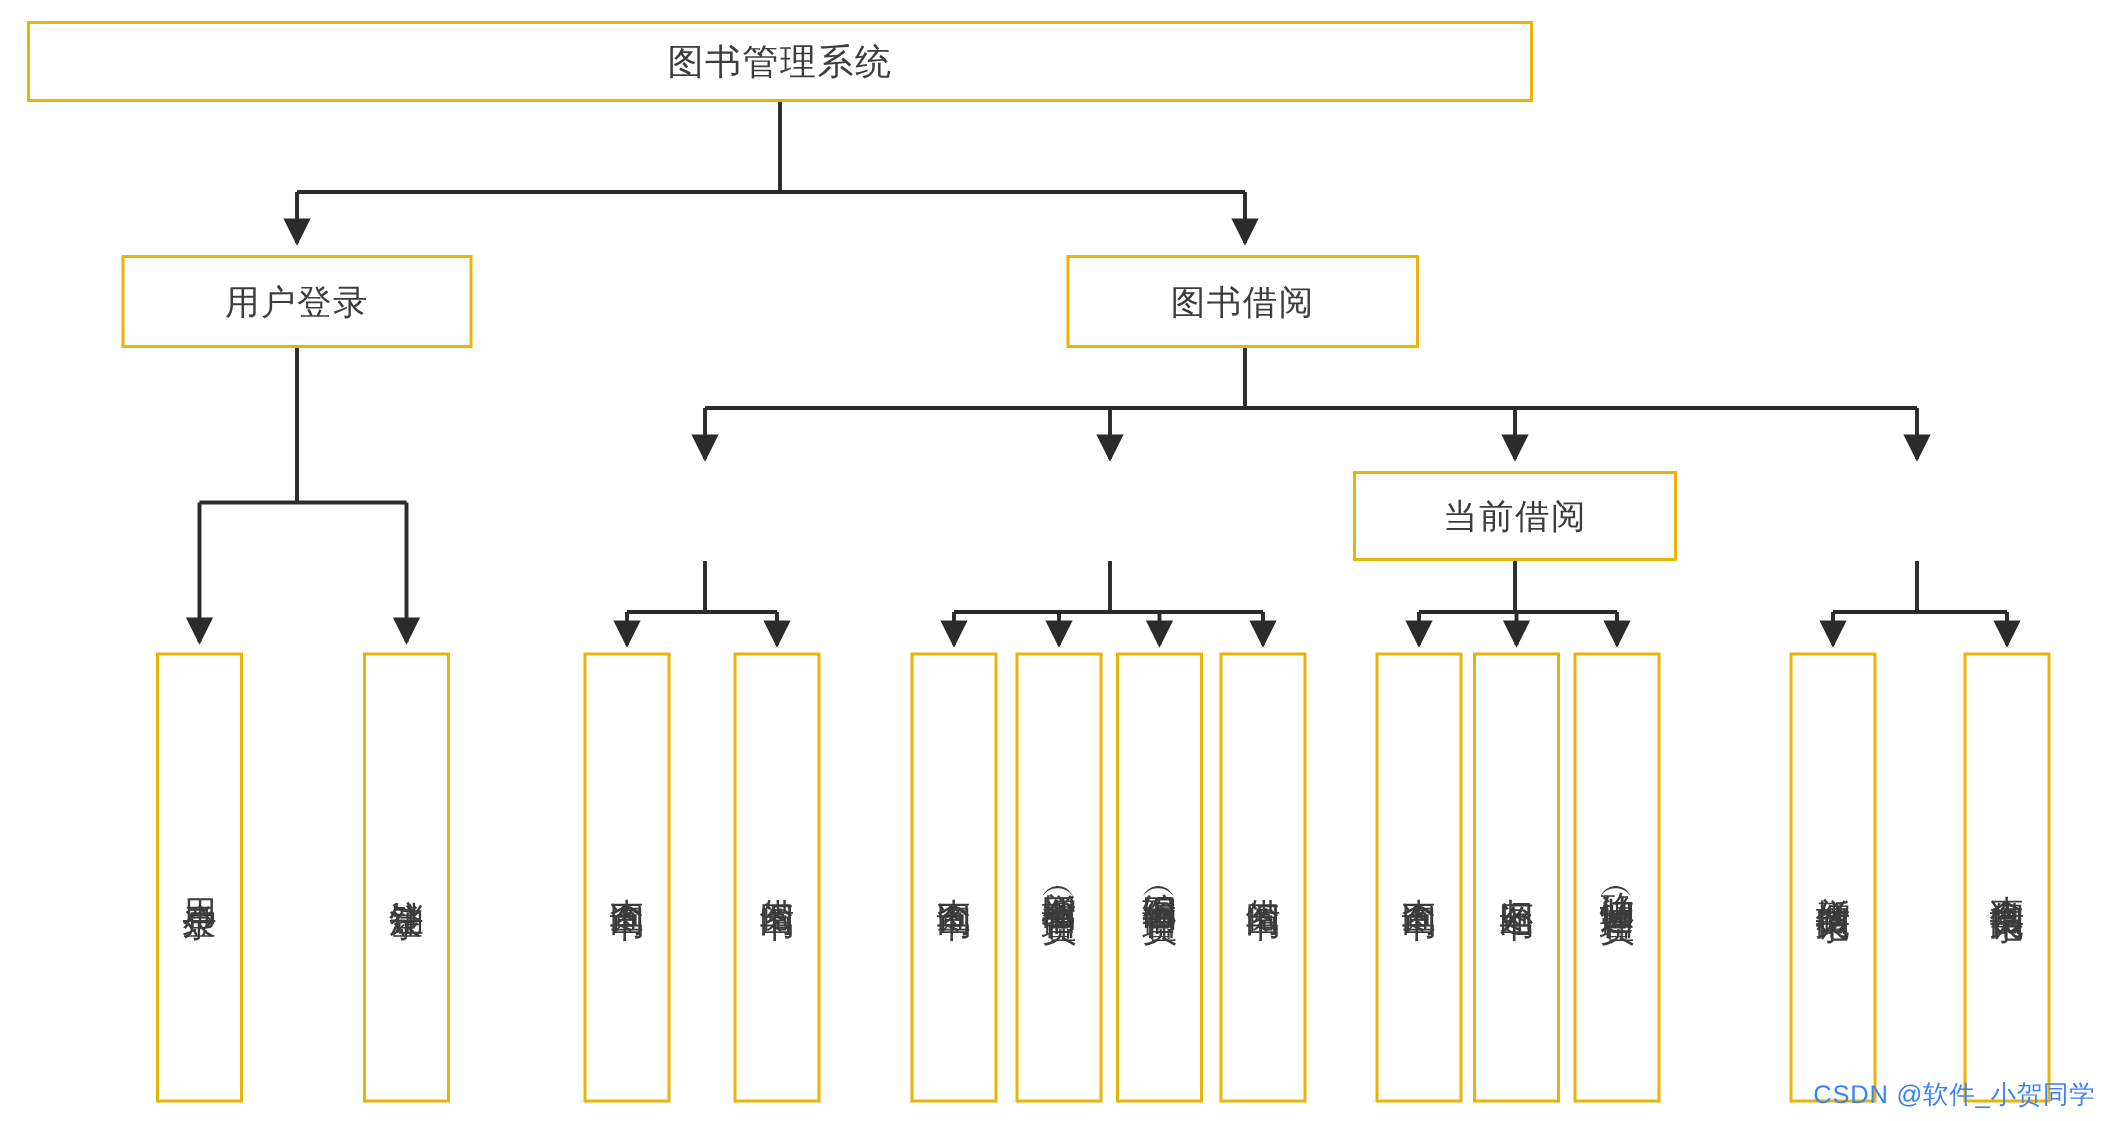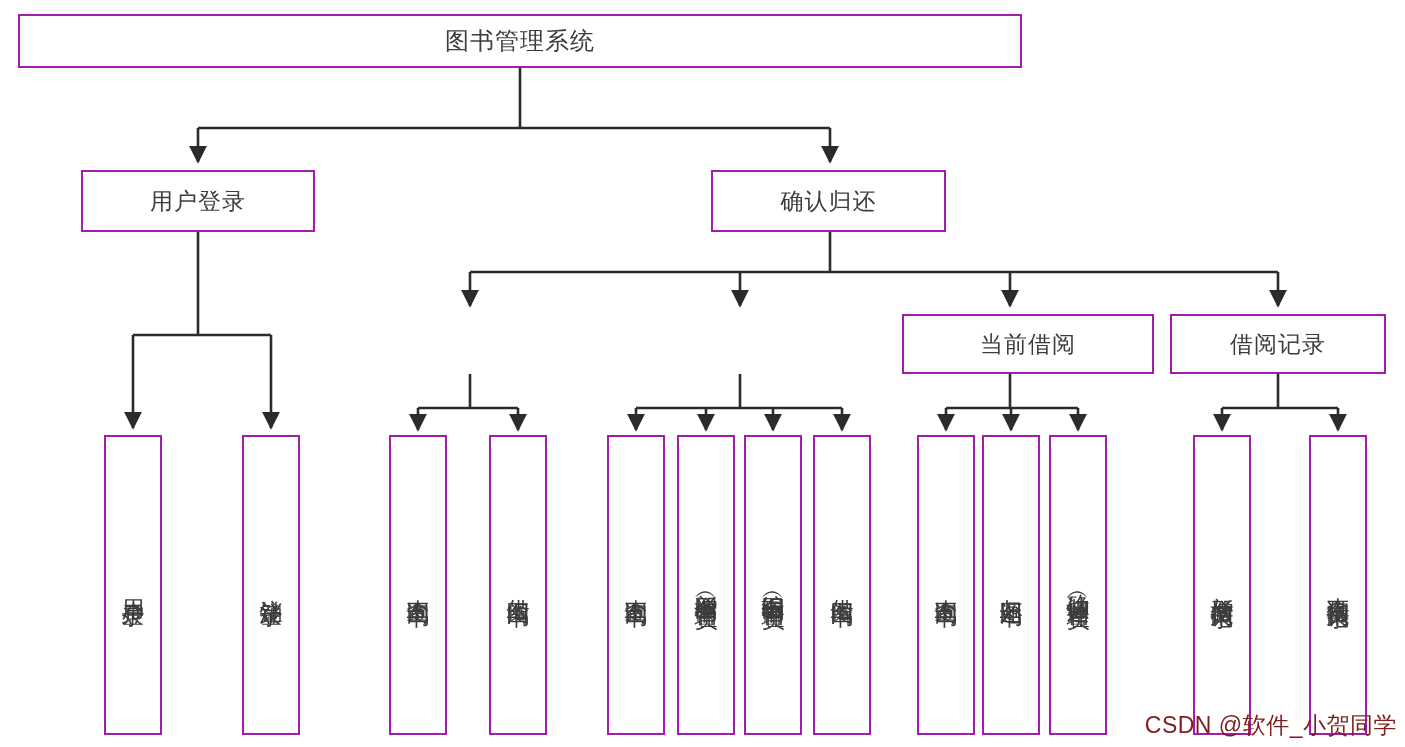--- a/index.html
+++ b/index.html
@@ -13,21 +13,21 @@
   #canvas {
     position: relative;
     width: 1405px;
     height: 747px;
     background: #ffffff;
     overflow: hidden;
   }
   .node {
     position: absolute;
     box-sizing: border-box;
-    border: 2px solid #a21caf;
+    border: 2px solid #eab308;
     background: #ffffff;
     display: flex;
     align-items: center;
     justify-content: center;
     color: #3c3c3c;
   }
   .node.h {
     font-size: 23px;
     letter-spacing: 1px;
   }
@@ -49,22 +49,22 @@
     left: 0;
     top: 0;
     width: 1405px;
     height: 747px;
     pointer-events: none;
   }
   .watermark {
     position: absolute;
     right: 8px;
     bottom: 6px;
-    font-size: 23px;
-    color: #7f1d1d;
+    font-size: 17px;
+    color: #3b82f6;
     letter-spacing: 0.5px;
     white-space: nowrap;
   }
 </style>
 </head>
 <body>
 
 <div id="canvas">
 
   <svg class="wires" viewBox="0 0 1405 747">
@@ -119,28 +119,25 @@
   </svg>
 
   <div class="node h root" style="left:18px; top:14px; width:1004px; height:54px;">
     <span>图书管理系统</span>
   </div>
 
   <div class="node h" style="left:81px; top:170px; width:234px; height:62px;">
     <span>用户登录</span>
   </div>
   <div class="node h" style="left:711px; top:170px; width:235px; height:62px;">
-    <span>确认归还</span>
+    <span>图书借阅</span>
   </div>
 
-  <div class="node h" style="left:902px; top:314px; width:252px; height:60px;justify-content:center;">
+  <div class="node h" style="left:902px; top:314px; width:216px; height:60px;justify-content:center;">
     <span>当前借阅</span>
-  </div>
-  <div class="node h" style="left:1170px; top:314px; width:216px; height:60px;">
-    <span>借阅记录</span>
   </div>
 
   <div class="node v" style="left:104px; top:435px; width:58px; height:300px;">
     <span>用户登录</span>
   </div>
   <div class="node v" style="left:242px; top:435px; width:58px; height:300px;">
     <span>注销登录</span>
   </div>
 
   <div class="node v" style="left:389px; top:435px; width:58px; height:300px;">

